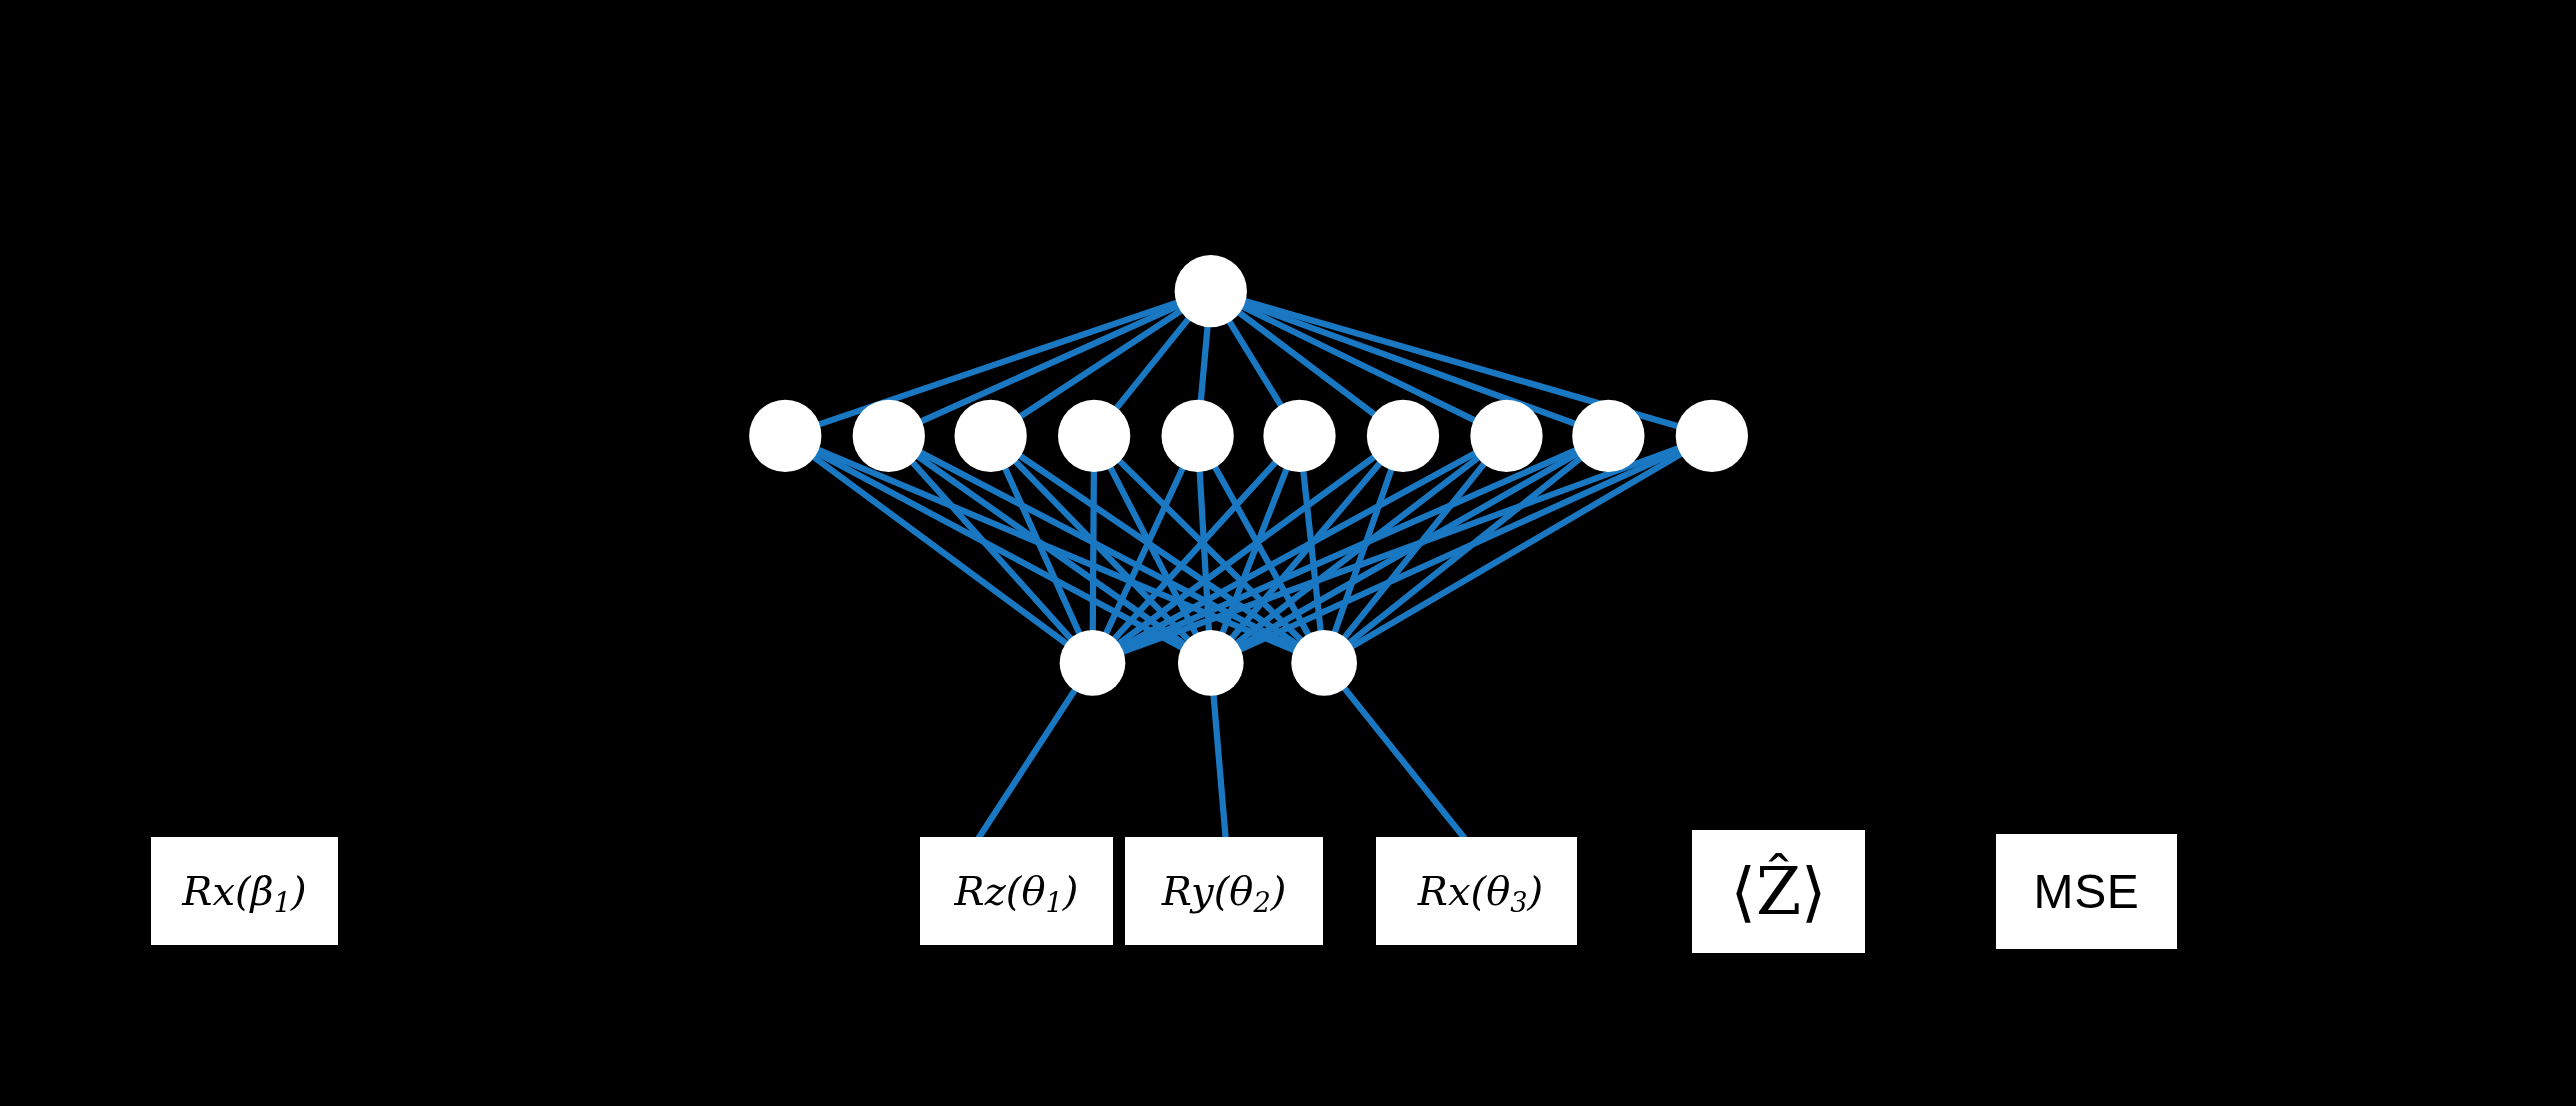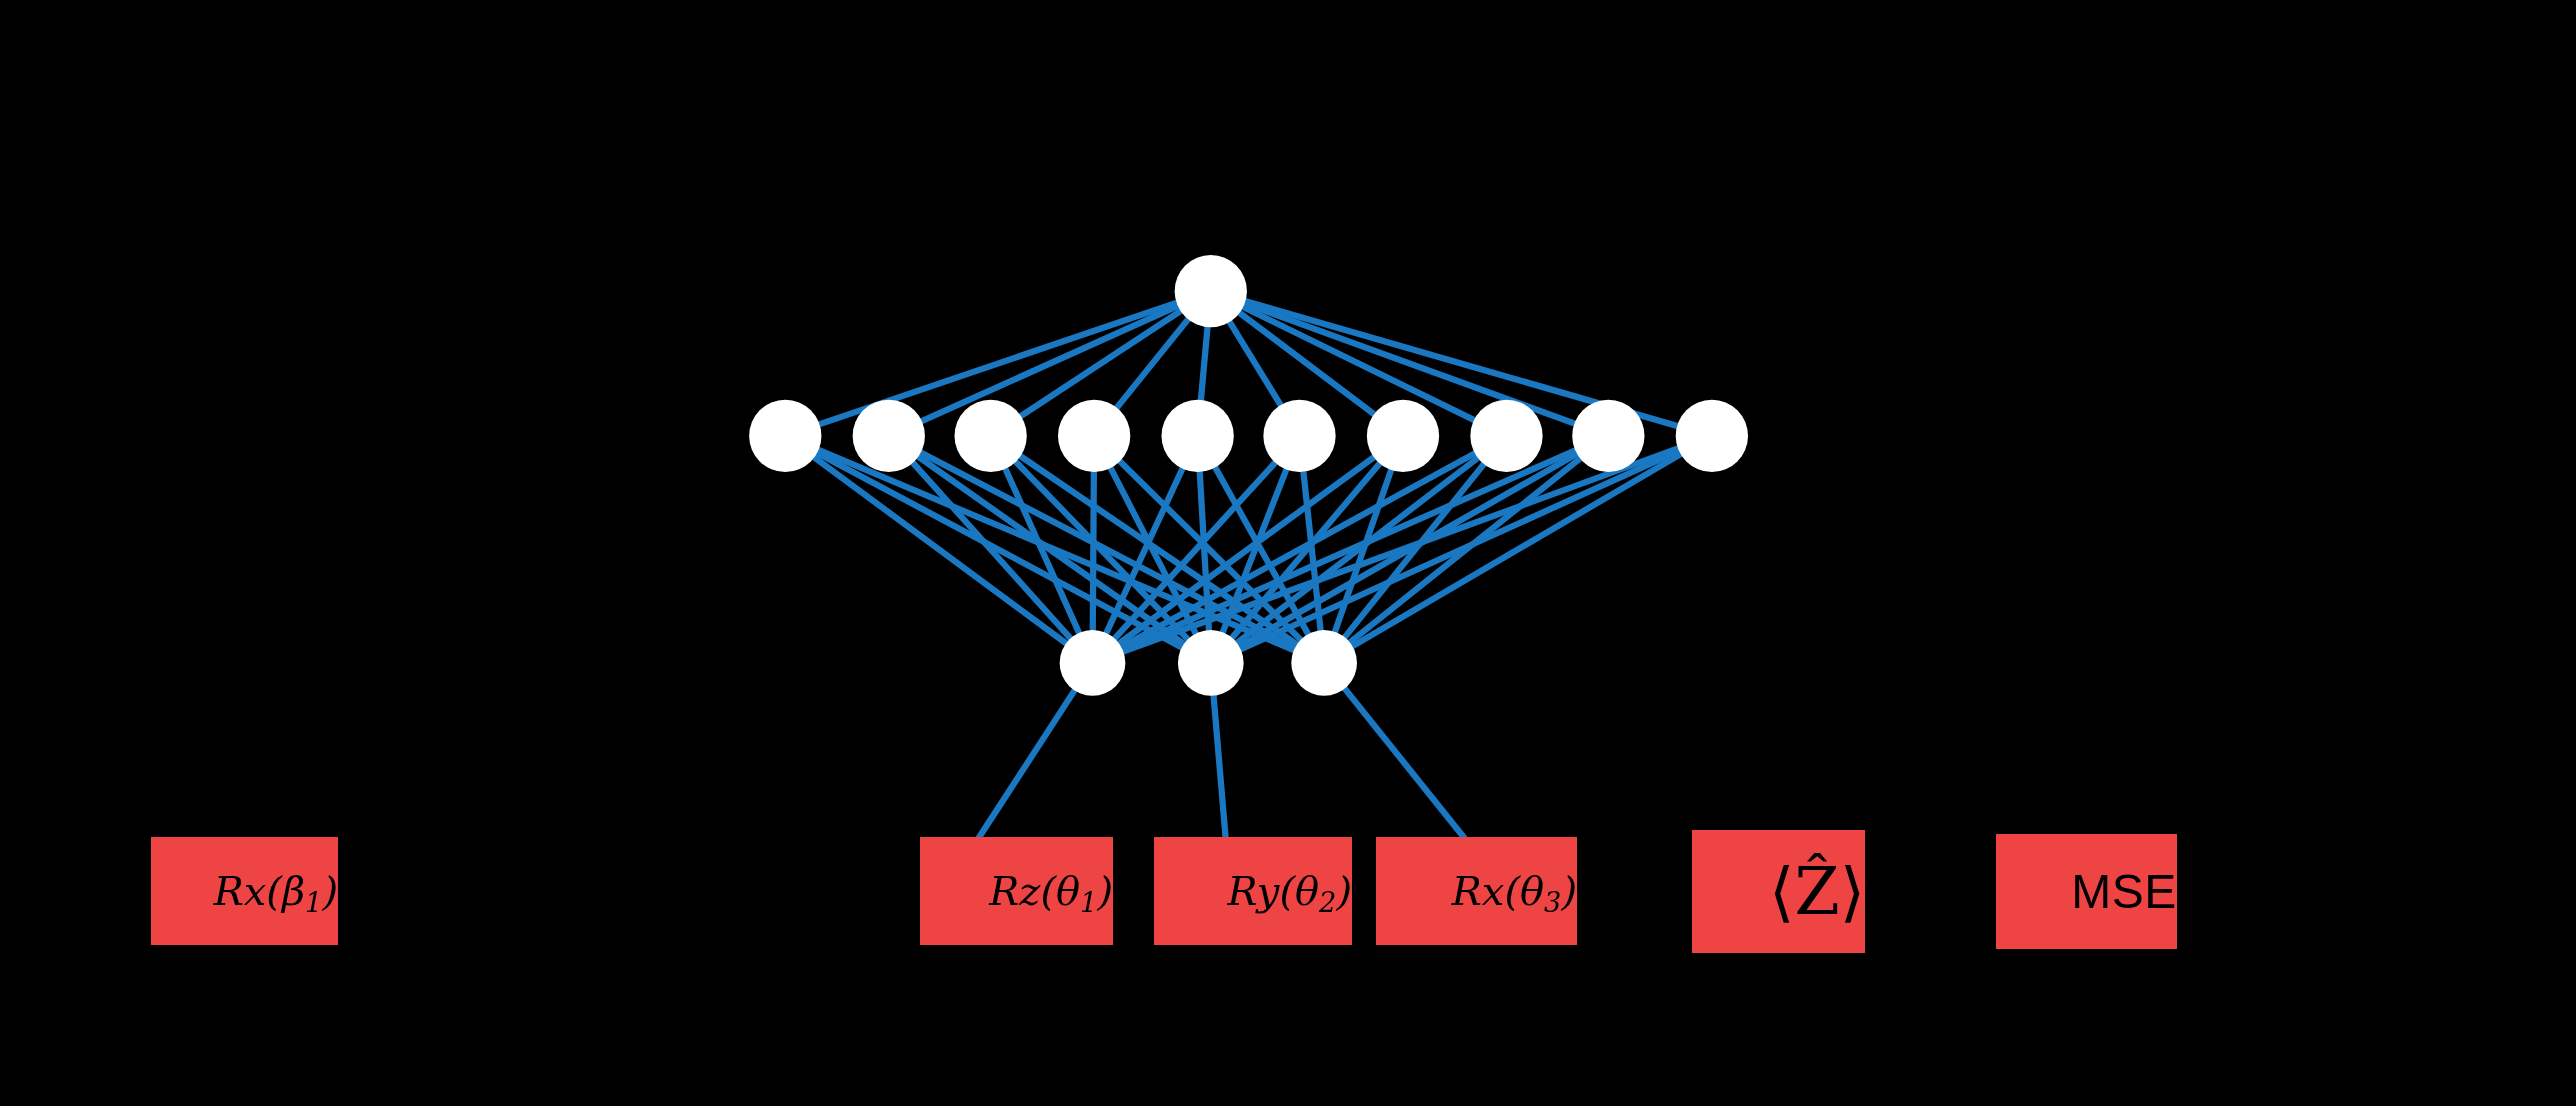--- a/index.html
+++ b/index.html
@@ -15,25 +15,25 @@
     width: 2576px;
     height: 1107px;
   }
   .net-svg {
     position: absolute;
     left: 0; top: 0;
     width: 100%; height: 100%;
   }
   .gate-box {
     position: absolute;
-    background: #ef4444;
+    background: #ffffff;
     color: #000000;
     display: flex;
     align-items: center;
-    justify-content: flex-end;
+    justify-content: center;
     top: 837px;
     height: 108px;
   }
   .gate-label {
     font-family: "DejaVu Serif", "Liberation Serif", serif;
     font-style: italic;
     font-size: 40px;
     white-space: nowrap;
   }
   .gate-label sub {
@@ -52,21 +52,21 @@
     font-style: normal;
     font-size: 48px;
     letter-spacing: 0.6px;
     white-space: nowrap;
   }
   
   .b1 { left: 151px;  width: 187px; }
   .b2 { left: 389px;  width: 194px; }
   .b3 { left: 640px; width: 194px; }
   .b4 { left: 920px; width: 193px; }
-  .b5 { left: 1125px; width: 198px; margin-left: 29px; }
+  .b5 { left: 1125px; width: 198px; }
   .b6 { left: 1376px; width: 193px; padding-left: 8px; }
   .b7 { left: 1692px; width: 173px; top: 830px; height: 123px; }
   .b8 { left: 1996px; width: 181px; top: 834px; height: 115px; }
 </style>
 </head>
 <body style="background-color: rgb(0, 0, 0);">
 
 <div class="stage">
 
   <svg id="diagram-svg" class="net-svg" viewBox="0 0 1568 673" preserveAspectRatio="none" xmlns="http://www.w3.org/2000/svg">

